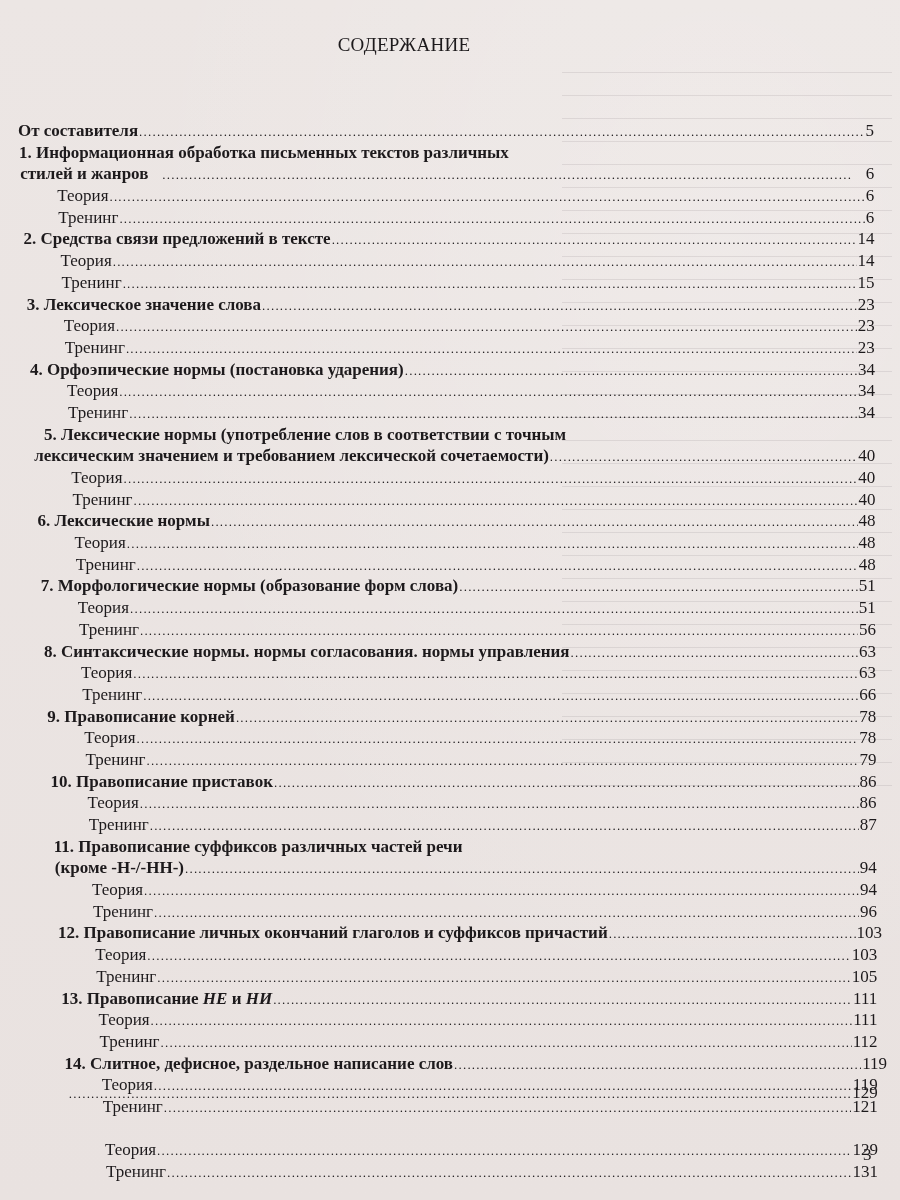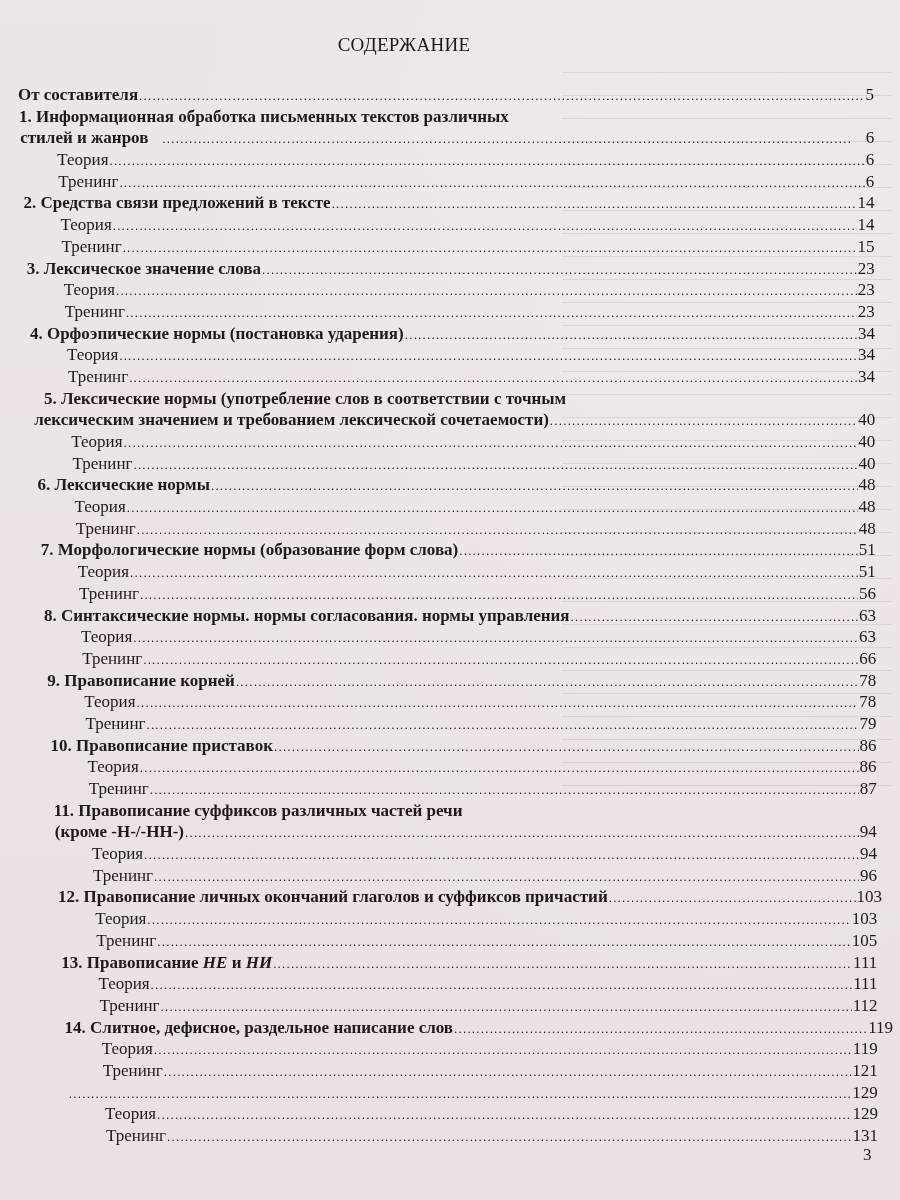--- a/index.html
+++ b/index.html
@@ -26,21 +26,21 @@
   .title {
     position: absolute; top: 34px; left: 0; width: 808px;
     text-align: center; font-size: 19px; letter-spacing: 0.3px;
   }
   .toc { position: absolute; top: 84px; left: 0; width: 900px; }
   .row {
     position: relative; height: 21.7px; line-height: 21.7px;
     display: flex; align-items: baseline; font-size: 17px;
     white-space: nowrap;
   }
-  .row .label { flex: 0 0 auto; }
+  .row .label { flex: 0 0 auto; margin-top: 36px; }
   .row .dots {
     flex: 1 1 auto; overflow: hidden; margin: 0 1px;
     font-weight: normal; letter-spacing: 1.2px; font-size: 13px;
   }
   .row .dots::before {
     content: "........................................................................................................................................................................................................................................................................";
   }
   .row .page-num { flex: 0 0 auto; font-weight: normal; font-size: 17px; }
   .row.head .label { font-weight: bold; font-size: 17px; }
   .row.sub .label { padding-left: 36px; }
@@ -300,21 +300,21 @@
       <div class="row sub" style="padding-left: 62.4167px; padding-right: 22.5833px;">
         <span class="label">Теория</span>
         <span class="dots"></span>
         <span class="page-num">111</span>
       </div>
       <div class="row sub" style="padding-left: 63.5px; padding-right: 22.5px;">
         <span class="label">Тренинг</span>
         <span class="dots"></span>
         <span class="page-num">112</span>
       </div>
-      <div class="row head" style="padding-left: 64.5833px; padding-right: 7px;">
+      <div class="row head" style="padding-left: 64.5833px; padding-right: 13px;">
         <span class="label">14. Слитное, дефисное, раздельное написание слов</span>
         <span class="dots"></span>
         <span class="page-num">119</span>
       </div>
       <div class="row sub" style="padding-left: 65.6667px; padding-right: 22.3333px;">
         <span class="label">Теория</span>
         <span class="dots"></span>
         <span class="page-num">119</span>
       </div>
       <div class="row sub" style="padding-left: 66.75px; padding-right: 22.25px;">

